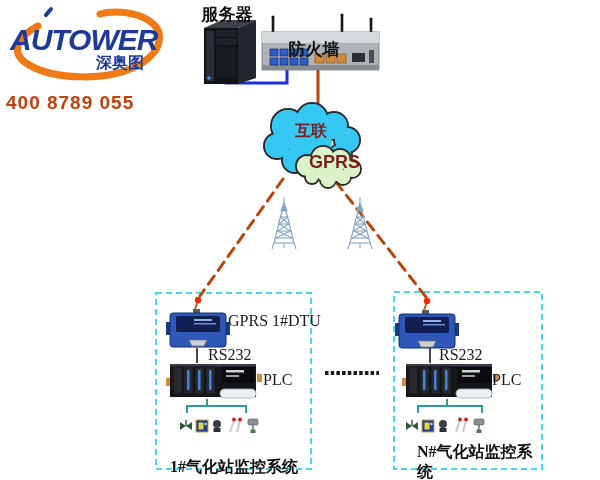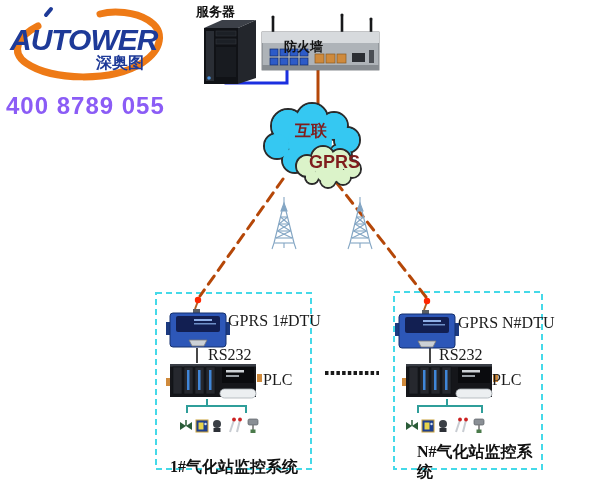--- a/index.html
+++ b/index.html
@@ -1,23 +1,23 @@
 <!DOCTYPE html>
 <html><head>
 <meta charset="utf-8">
 <style>
   html,body{margin:0;padding:0;background:#ffffff;}
   .canvas{position:relative;width:600px;height:480px;background:#ffffff;overflow:hidden;
           font-family:"Liberation Sans",sans-serif;}
   .lbl{position:absolute;color:#111;}
   .dev-lbl{font-family:Liberation Serif, serif;font-size:16px;color:#1a1a1a;}
-  .cn-lbl{font-family:"Liberation Serif",serif;font-weight:bold;font-size:13px;}
+  .cn-lbl{font-family:"Liberation Serif",serif;font-weight:bold;font-size:17px;text-align:center;}
   .caption{font-family:"Liberation Serif",serif;font-weight:bold;font-size:16px;color:#111;line-height:1.25;}
   .cloud-lbl{font-weight:bold;color:#7f1d1d;}
-  .phone{position:absolute;left:6px;top:92px;font-size:24px;font-weight:700;letter-spacing:1px;color:#8b5cf6;}
+  .phone{position:absolute;left:6px;top:92px;font-size:19px;font-weight:700;letter-spacing:1px;color:#c2410c;}
   svg{position:absolute;overflow:visible;}
 </style>
 </head>
 <body>
 
 <div class="canvas">
 
   <svg width="600" height="480" style="left:0;top:0">
 
     <rect x="156" y="293" width="155" height="176" fill="none" stroke="#45d9e8" stroke-width="2" stroke-dasharray="6 4"></rect>
@@ -294,21 +294,20 @@
       <rect x="68" y="3" width="10" height="6" rx="1.5" fill="#8a8f95" stroke="#5a5e64" stroke-width="0.7"></rect>
       <line x1="73" y1="9" x2="73" y2="14" stroke="#777" stroke-width="1.6"></line>
       <rect x="70.5" y="13.5" width="5" height="3.5" fill="#4a7a4a"></rect>
     </g>
   </svg>
 
   <div class="lbl cn-lbl" style="left:196px;top:3px;width:62px;">服务器</div>
   <div class="lbl cn-lbl" style="left:284px;top:3px;width:60px;margin-top:35px;">防火墙</div>
 
   <div class="lbl dev-lbl" style="left:228px;top:312px;">GPRS 1#DTU</div>
-  <div class="lbl dev-lbl" style="left:458px;top:314px;">GPRS N#DTU</div>
 
   <div class="lbl dev-lbl" style="left:208px;top:346px;">RS232</div>
   <div class="lbl dev-lbl" style="left:439px;top:346px;">RS232</div>
 
   <div class="lbl dev-lbl" style="left:263px;top:371px;">PLC</div>
   <div class="lbl dev-lbl" style="left:492px;top:371px;">PLC</div>
 
   <div class="lbl caption" style="left:158px;top:457px;width:152px;text-align:center;white-space:nowrap;">1#气化站监控系统</div>
   <div class="lbl caption" style="left:417px;top:442px;width:124px;word-break:break-all;">N#气化站监控系统</div>
 

